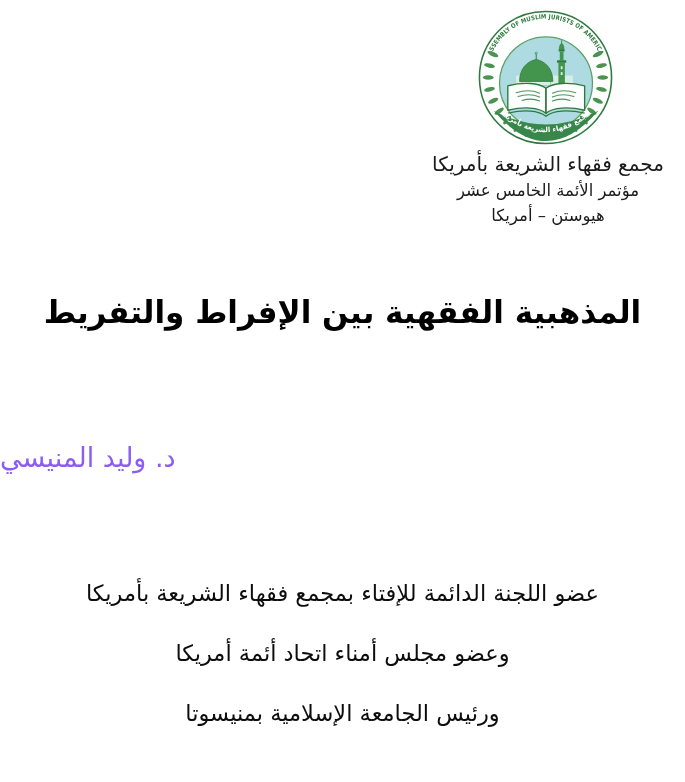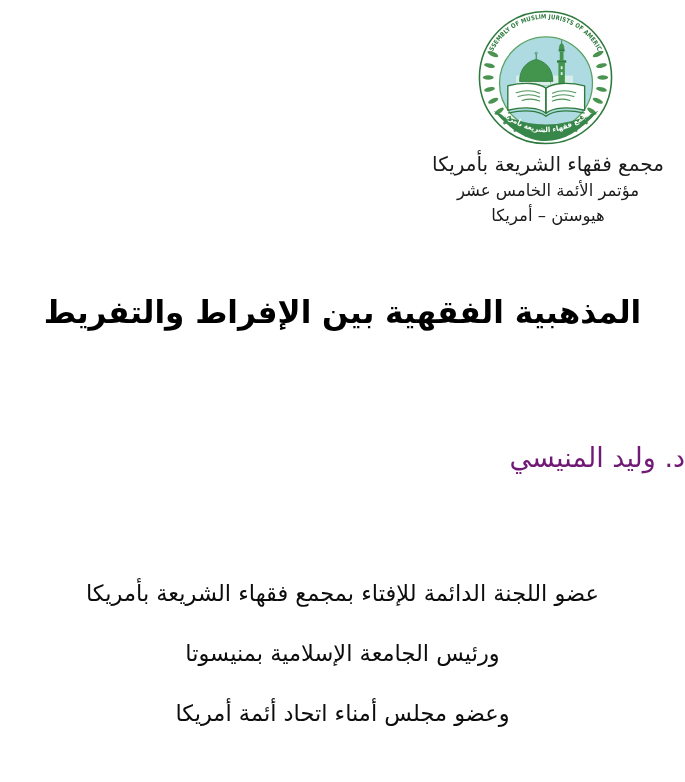--- a/index.html
+++ b/index.html
@@ -13,22 +13,22 @@
   .org-name  { font-size:20px;   line-height:28px; color:#1b1b1b; }
   .org-line  { font-size:16.5px; line-height:25px; color:#1b1b1b; }
 
   .doc-title {
     position:absolute; top:288px; left:0; width:685px; margin:0;
     text-align:center; direction:rtl;
     font-size:31px; font-weight:bold; color:#000000; line-height:48px;
   }
   .author-line {
     position:absolute; top:440px; left:0; width:685px;
-    text-align:right; direction:rtl;
-    font-size:27px; color:#701a75; line-height:36px;
+    text-align:left; direction:rtl;
+    font-size:27px; color:#8b5cf6; line-height:36px;
   }
   .affiliations { position:absolute; top:566px; left:0; width:685px; text-align:center; direction:rtl; }
   .affil-line { font-size:22.5px; line-height:31px; margin:12px 0 29px 0; color:#0d0d0d; }
 </style>
 </head>
 <body>
 
 <div class="page">
 
   <div class="logo-wrap">
@@ -119,17 +119,17 @@
     <div class="org-line">مؤتمر الأئمة الخامس عشر</div>
     <div class="org-line">هيوستن – أمريكا</div>
   </div>
 
   <h1 class="doc-title">المذهبية الفقهية بين الإفراط والتفريط</h1>
 
   <div class="author-line">د. وليد المنيسي</div>
 
   <div class="affiliations">
     <p class="affil-line">عضو اللجنة الدائمة للإفتاء بمجمع فقهاء الشريعة بأمريكا</p>
+    <p class="affil-line">وعضو مجلس أمناء اتحاد أئمة أمريكا</p>
     <p class="affil-line">ورئيس الجامعة الإسلامية بمنيسوتا</p>
-    <p class="affil-line">وعضو مجلس أمناء اتحاد أئمة أمريكا</p>
   </div>
 
 </div>
 
 </body></html>

